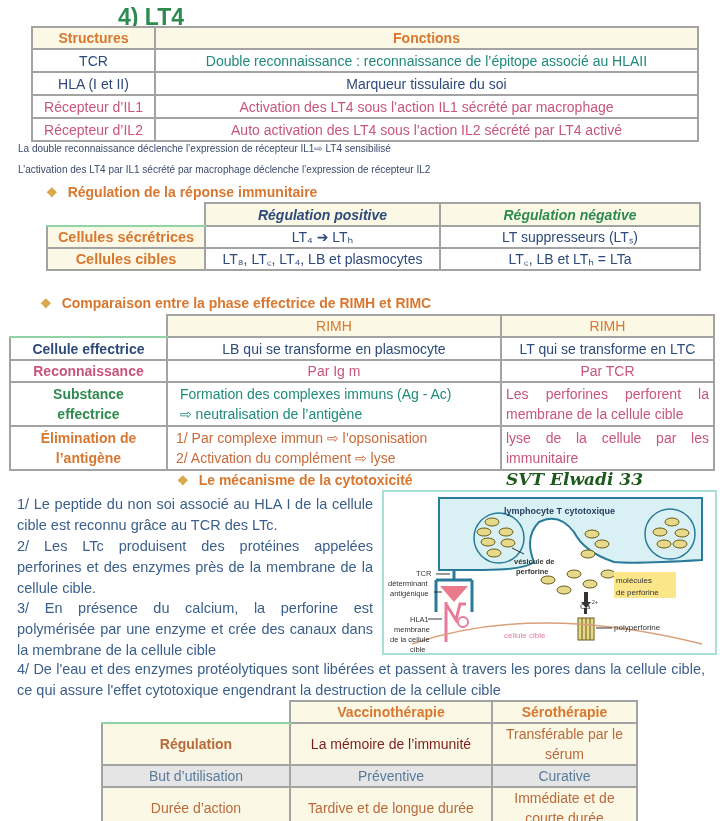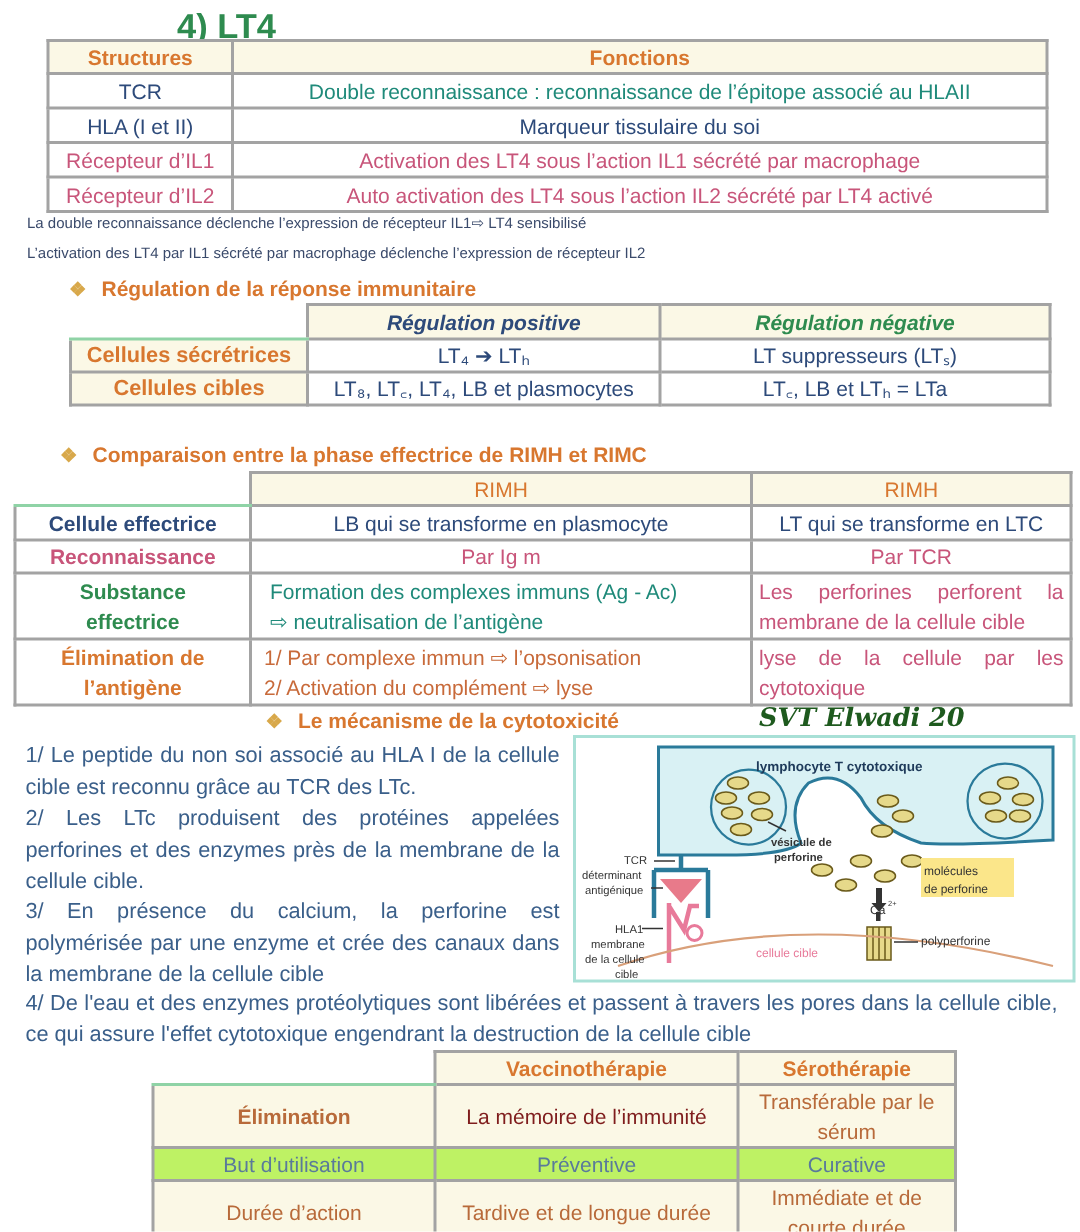--- a/index.html
+++ b/index.html
@@ -16,21 +16,21 @@
   .orange-b { color: #d8772f; font-weight: bold; }
   .teal { color: #1f8a7a; }
   .navy { color: #2d4a7a; }
   .navy-b { color: #2d4a7a; font-weight: bold; }
   .pink { color: #c8557a; }
   .green-b { color: #2e8b4f; font-weight: bold; }
   .blue-bi { color: #2d4a7a; font-weight: bold; font-style: italic; }
   .green-bi { color: #2e8b4f; font-weight: bold; font-style: italic; }
   .red-orange { color: #d9574a; }
   .beige { background: #fbf8e6; }
-  .cyan { background: #bef264; }
+  .cyan { background: #e5e5e5; }
   .title { color: #2e8b4f; font-weight: bold; font-size: 23px; }
   .section-h { color: #d8772f; font-weight: bold; font-size: 14px; }
   .diamond { color: #d8a84a; margin-right: 10px; font-size: 13px; }
   .para { color: #3a5f8a; font-size: 14.5px; line-height: 21px; text-align: justify; }
   .line { color: #3a4a6b; font-size: 10px; }
   .justify td.jl { text-align: justify; text-align-last: left; }
   .sig { color: #1e5a1e; font-family: "DejaVu Serif", serif; font-style: italic; font-weight: bold; font-size: 17px; }
 </style>
 </head>
 <body>
@@ -128,30 +128,30 @@
     <td class="orange-b">
       <div>Élimination de</div>
       <div>l’antigène</div>
     </td>
     <td class="orange" style="text-align:left; padding-left:8px; color:#c86a3a;">
       <div>1/ Par complexe immun ⇨ l’opsonisation</div>
       <div>2/ Activation du complément ⇨ lyse</div>
     </td>
     <td class="pink" style="text-align:left;">
       <div style="text-align:justify; text-align-last:justify;">lyse de la cellule par les</div>
-      <div>cytotoxique</div>
+      <div>immunitaire</div>
     </td>
   </tr>
 </tbody>
   </table>
 
 <div class="abs section-h" style="left:177px; top:472px;">
   <span class="diamond">❖</span><span>Le mécanisme de la cytotoxicité</span>
 </div>
-<div class="abs sig" style="left:506px; top:469px;">SVT Elwadi 20</div>
+<div class="abs sig" style="left:506px; top:469px;">SVT Elwadi 33</div>
 
 <div class="abs para" style="left:17px; top:494px; width:356px;">1/ Le peptide du non soi associé au HLA I de la cellule cible est reconnu grâce au TCR des LTc.</div>
 <div class="abs para" style="left:17px; top:536px; width:356px;">2/ Les LTc produisent des protéines appelées perforines et des enzymes près de la membrane de la cellule cible.</div>
 <div class="abs para" style="left:17px; top:598px; width:356px;">3/ En présence du calcium, la perforine est polymérisée par une enzyme et crée des canaux dans la membrane de la cellule cible</div>
 
 <div class="abs" style="left:382px; top:490px; width:335px; height:165px; border:2px solid #a8e0d6; background:#fff;">
   <svg width="331" height="161" viewBox="0 0 331 161">
 
     <path d="M55,6 L318,6 L318,68 Q250,72 230,70 Q200,60 190,40 Q175,20 155,30 Q140,45 150,70 Q140,78 100,78 L55,78 Z" fill="#d9f1f4" stroke="#2a7a9a" stroke-width="2"></path>
 
@@ -226,21 +226,21 @@
 <div class="abs para" style="left:17px; top:659px; width:688px;">4/ De l'eau et des enzymes protéolytiques sont libérées et passent à travers les pores dans la cellule cible, ce qui assure l'effet cytotoxique engendrant la destruction de la cellule cible</div>
 
 <table style="left:57px; top:700px; width:537px;margin-left:44px;">
   <tbody>
       <tr style="height:22px;">
     <td style="border:none; border-bottom:2px solid #8fd3a6; width:188px;"></td>
     <td class="hdr" style="width:202px;">Vaccinothérapie</td>
     <td class="hdr">Sérothérapie</td>
   </tr>
   <tr style="height:23px;" class="beige">
-    <td style="color:#b86a3a; font-weight:bold;">Élimination</td>
+    <td style="color:#b86a3a; font-weight:bold;">Régulation</td>
     <td style="color:#7f1d1d;">La mémoire de l’immunité</td>
     <td style="color:#b86a3a;">Transférable par le sérum</td>
   </tr>
   <tr style="height:22px;" class="cyan">
     <td style="color:#5a7a9a;">But d’utilisation</td>
     <td style="color:#5a7a9a;">Préventive</td>
     <td style="color:#5a7a9a;">Curative</td>
   </tr>
   <tr style="height:22px;" class="beige">
     <td style="color:#b86a3a;">Durée d’action</td>

